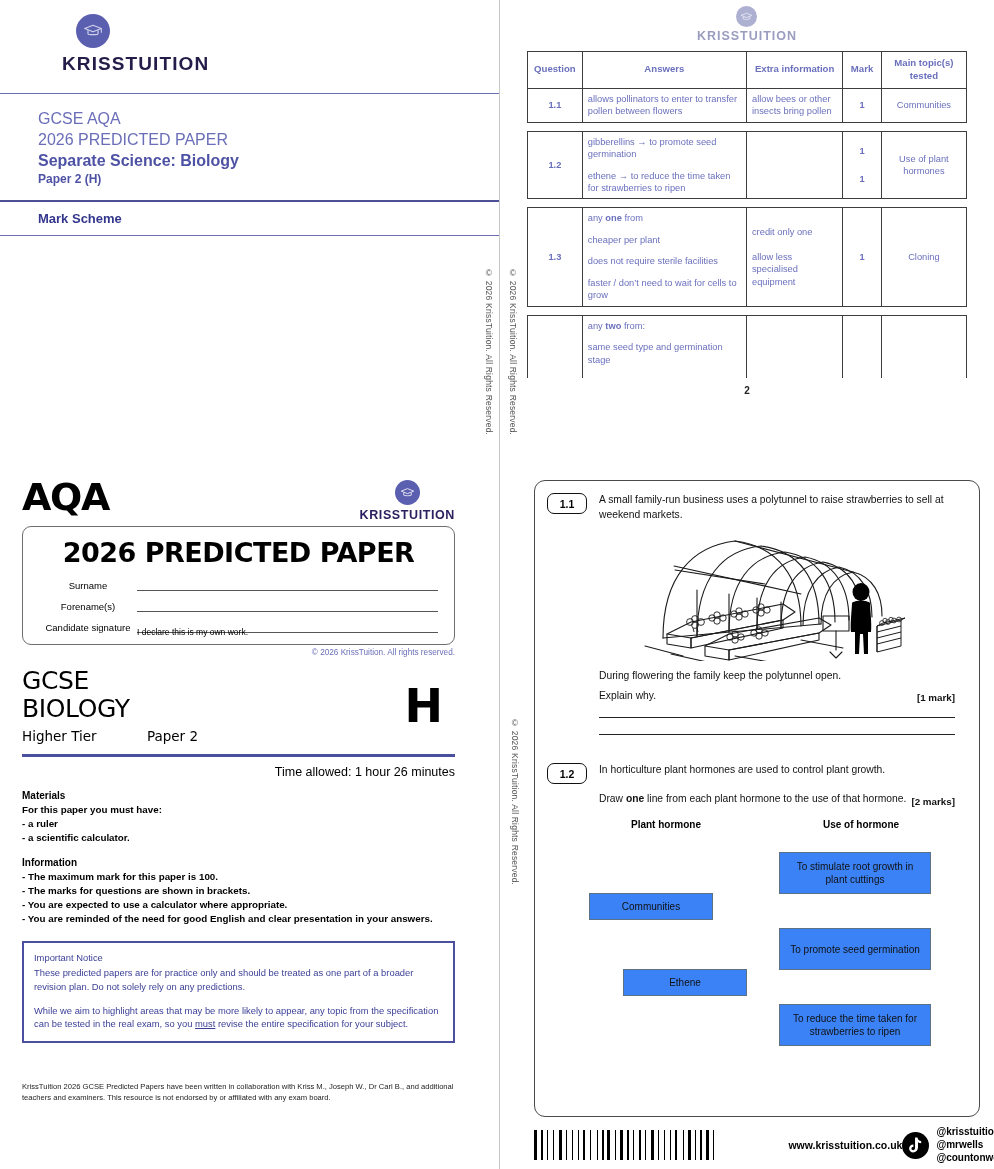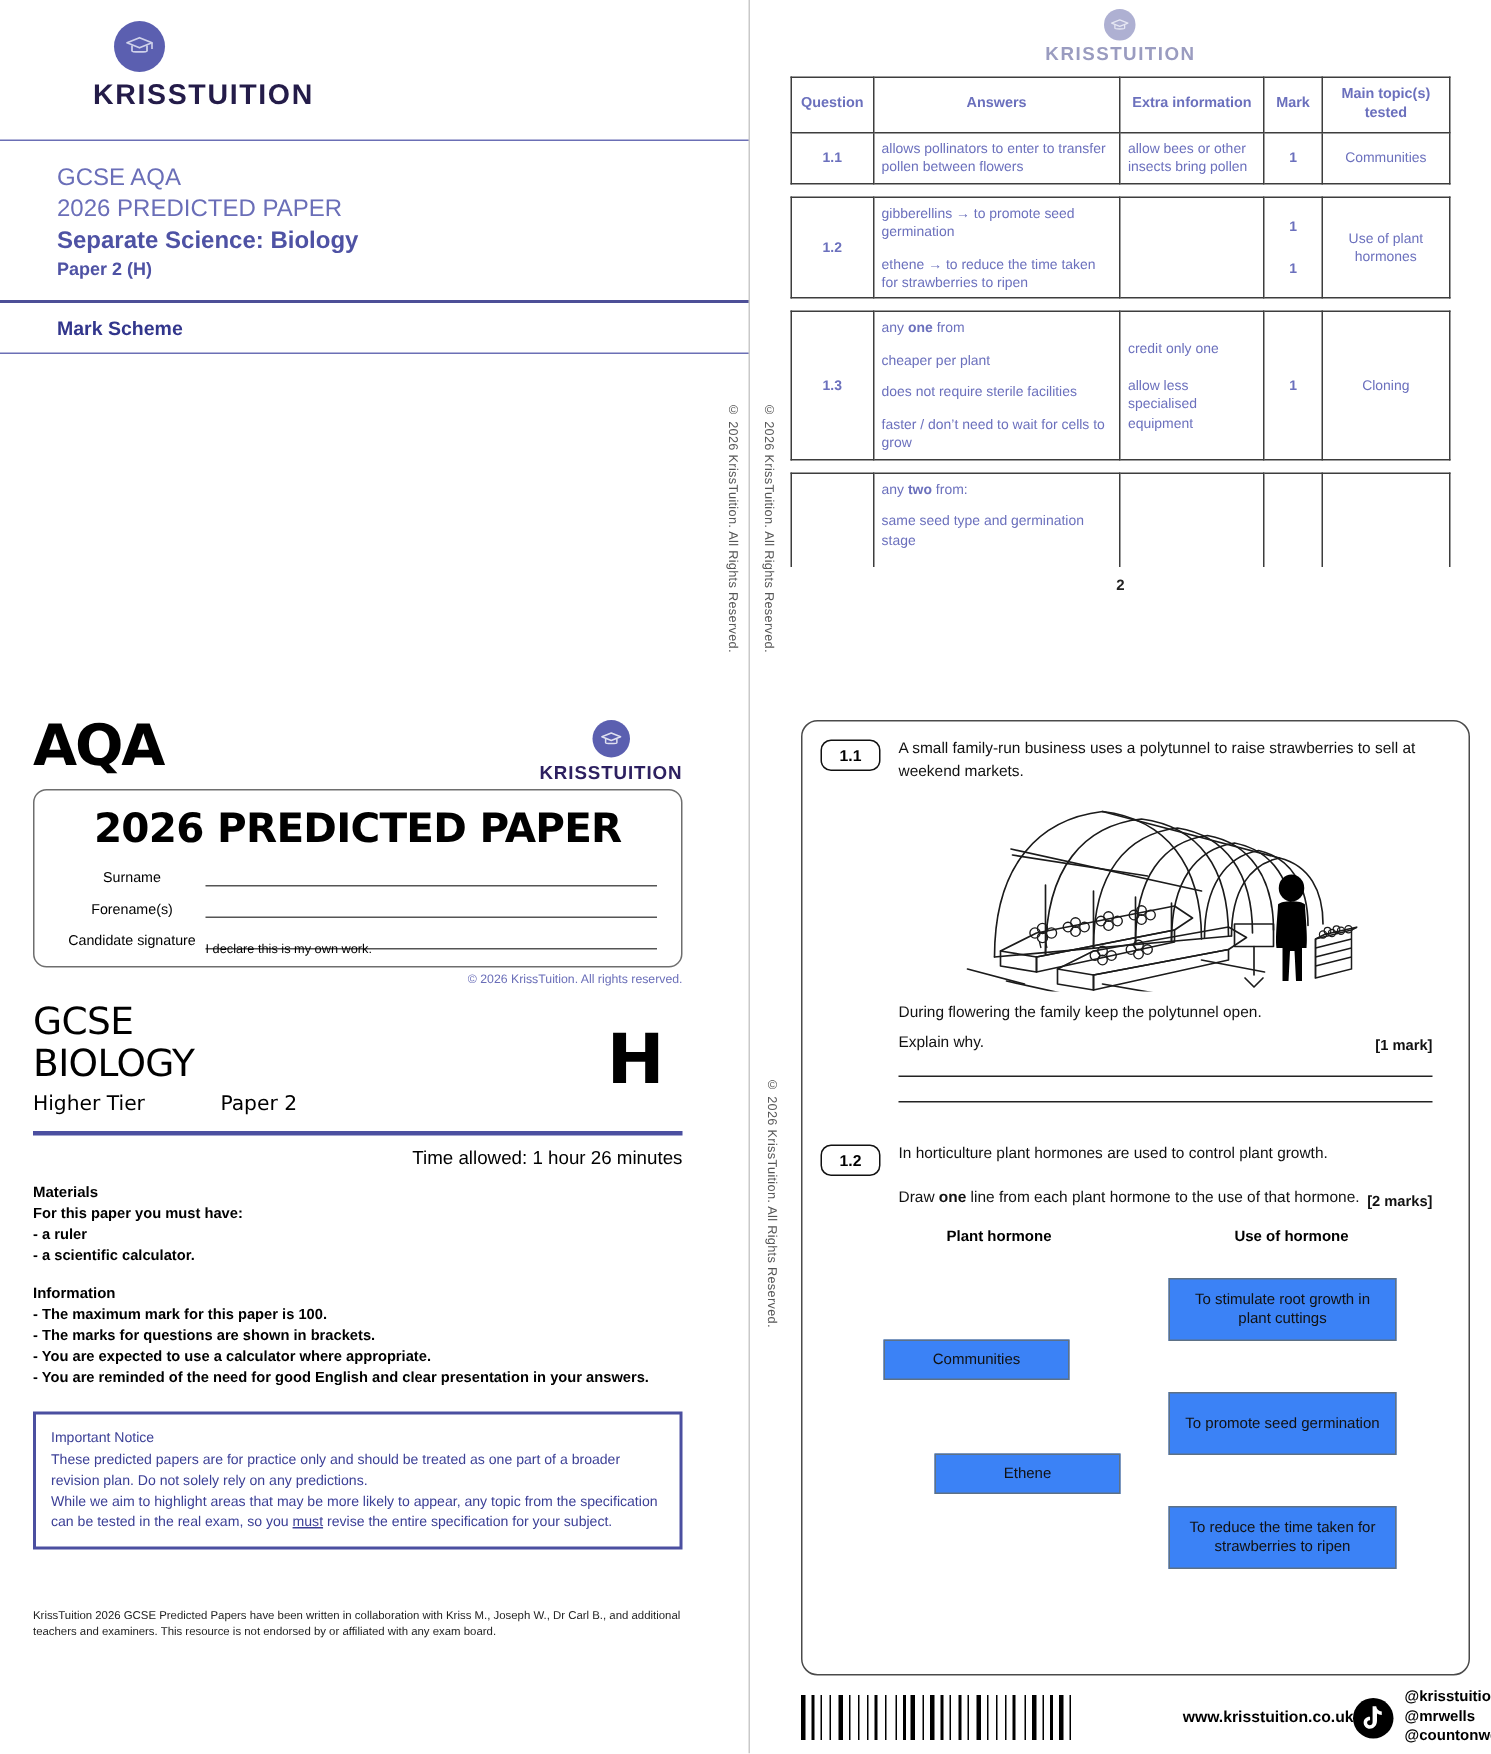--- a/index.html
+++ b/index.html
@@ -97,21 +97,21 @@
   .purple-rule { border:0; border-top:3px solid #4b4fa0; margin:10px 0 8px 0; }
   .time-allowed { text-align:right; font-size:12.5px; margin-bottom:10px; }
   .mat-block { font-size:9.8px; font-weight:bold; line-height:1.42; }
   .mat-block .hd { font-size:10px; }
   .notice {
     border:2.2px solid #4b4fa0; margin-top:15px; padding:8px 10px 10px 10px;
     color:#3b3f96; font-size:9.4px; font-weight:normal; line-height:1.45;
   }
   .notice .nh { margin-bottom:2px; }
   .notice p { margin:0; }
-  .notice p + p { }
+  .notice p + p { margin-top:10px; }
   .notice u { text-decoration:underline; }
   .disclaimer { font-size:7.6px; color:#222; line-height:1.5; margin-top:38px; }
 
   
   #qp-page { left:500px; top:470px; width:494px; height:699px; padding:10px 14px 0 34px; }
   .qbox {
     border:1.2px solid #4a4a4a; border-radius:11px; height:637px;
     padding:12px 16px 0 12px; position:relative;
   }
   .qline { display:flex; align-items:flex-start; }

